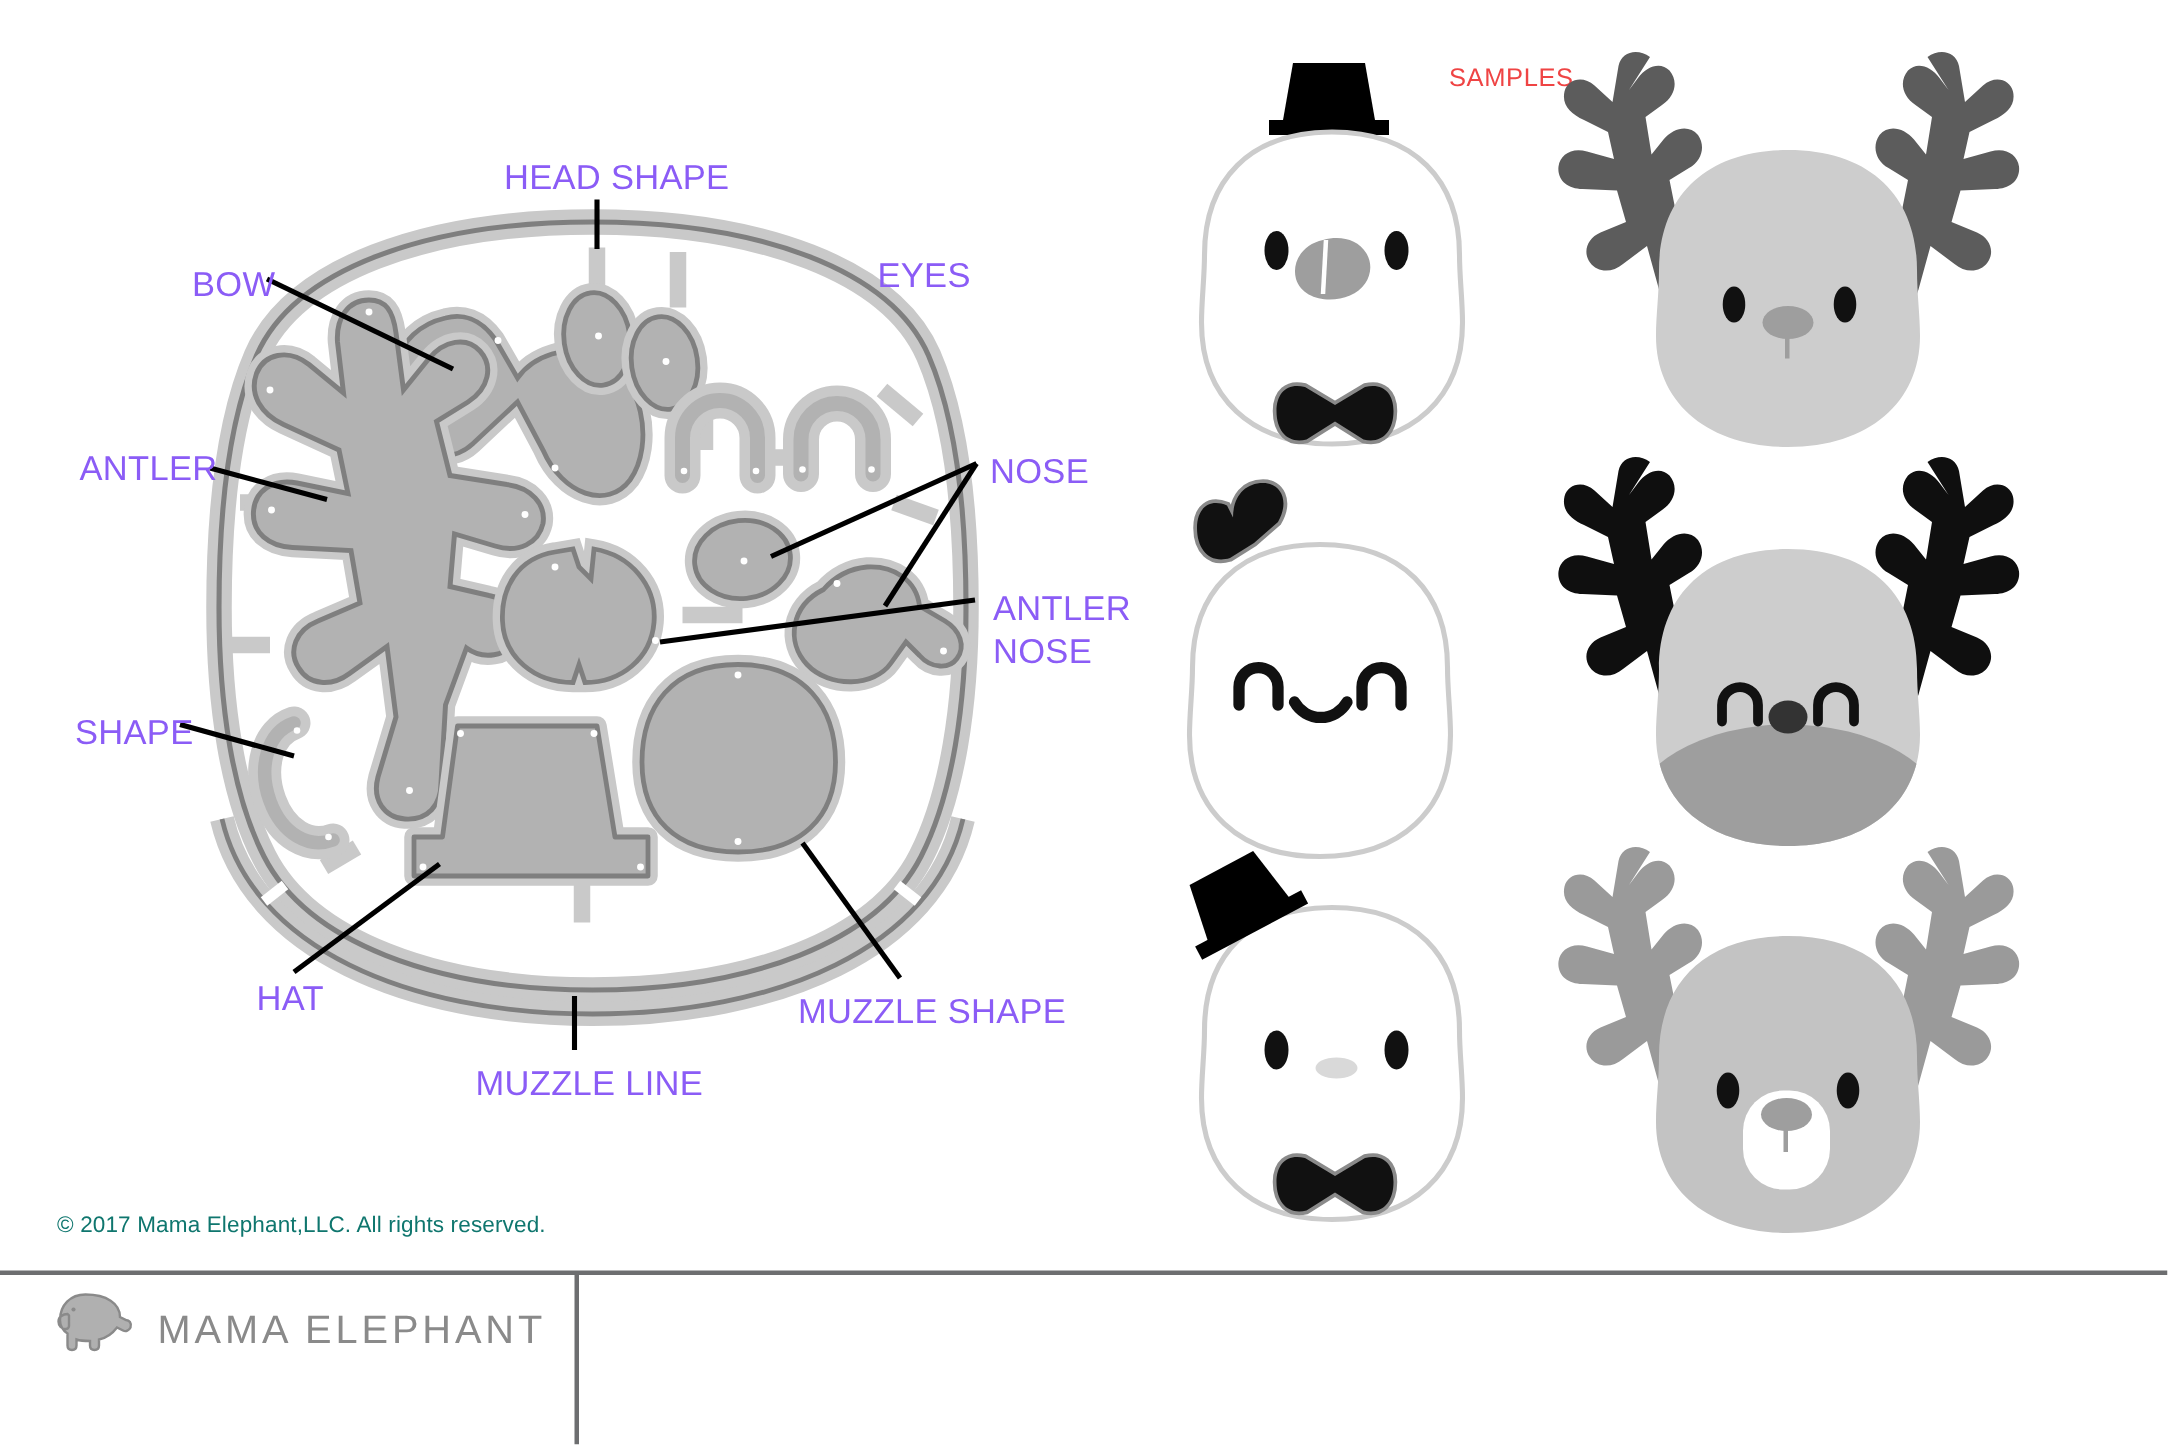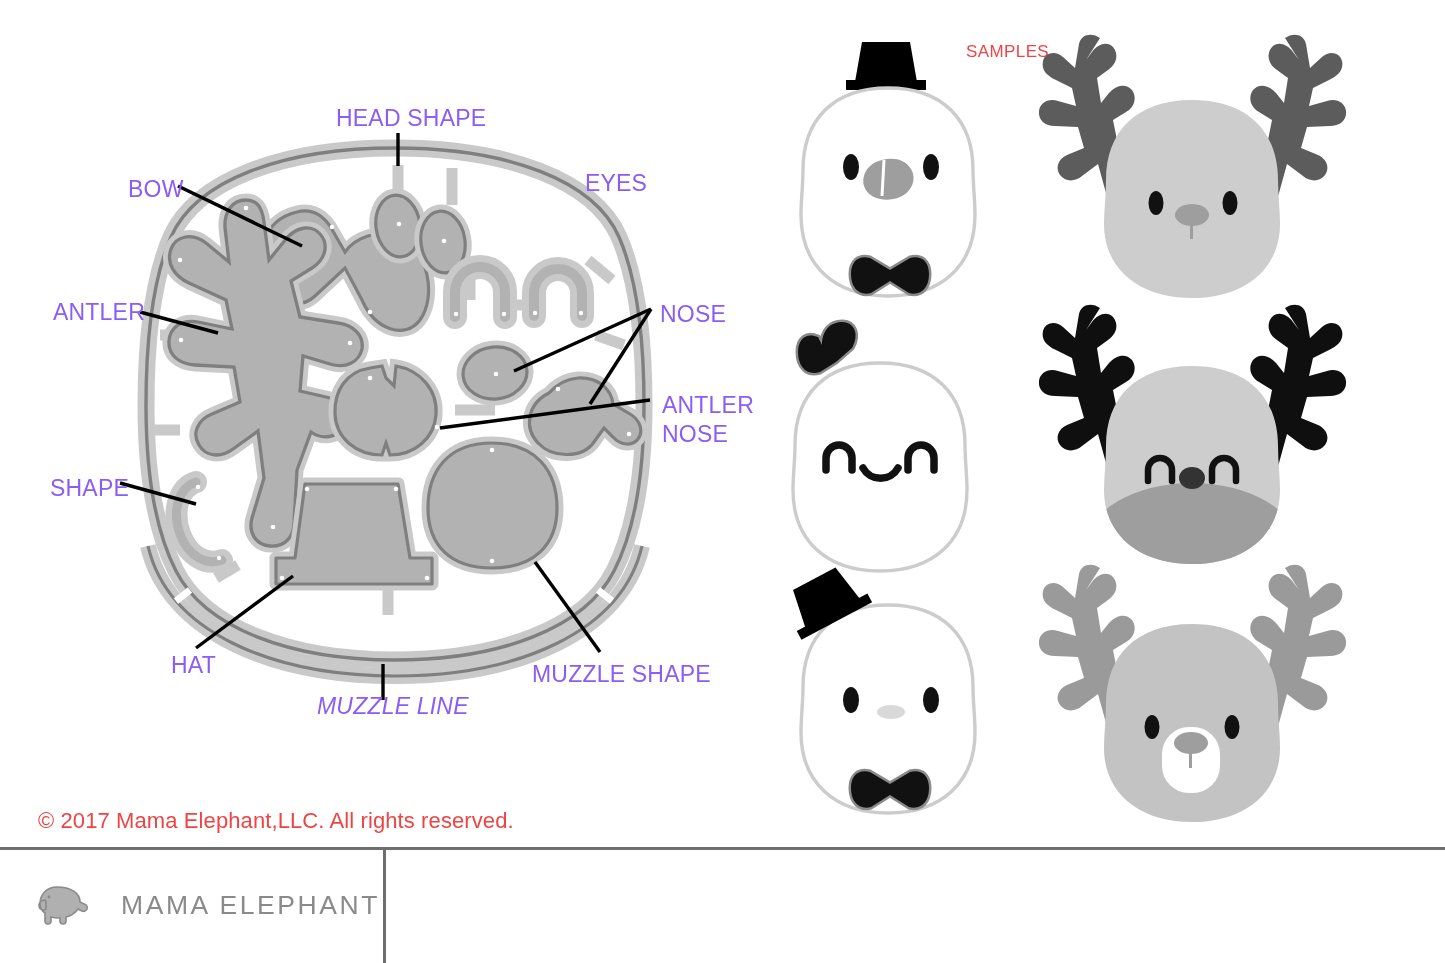--- a/index.html
+++ b/index.html
@@ -28,43 +28,43 @@
     position: absolute;
     left: 770px; top: 0;
     width: 675px; height: 830px;
   }
   svg { display: block; overflow: visible; }
 
   .copyright {
     position: absolute;
     left: 38px;
     top: 808px;
-    font-size: 22px;
-    color: #ef4444;
+    font-size: 15px;
+    color: #0f766e;
     letter-spacing: 0.1px;
     white-space: nowrap;
   }
   .hr-top {
     position: absolute;
     left: 0; top: 847px;
     width: 1445px; height: 3px;
     background: #6d6e70;
   }
   .v-div {
     position: absolute;
     left: 383px; top: 850px;
     width: 3px; height: 113px;
     background: #6d6e70;
   }
   .brand {
     position: absolute;
-    left: 37px; top: 884px;
+    left: 37px; top: 860px;
     display: flex;
-    align-items: center;
-    gap: 26px;
+    align-items: flex-end;
+    gap: 10px;
   }
   .brand-text {
     font-size: 26.5px;
     letter-spacing: 2.6px;
     color: #8a8a8a;
     font-weight: 300;
     font-family: "Liberation Sans", sans-serif;
   }
   .footer-title {
     position: absolute;
@@ -403,21 +403,21 @@
   <div class="lbl" style="left:585px; top:169px;">EYES</div>
   <div class="lbl" style="left:53px;  top:298px;">ANTLER</div>
   <div class="lbl" style="left:660px; top:300px;">NOSE</div>
   <div class="lbl" style="left:662px; top:391px;">
     <span>ANTLER</span><br>
     <span>NOSE</span>
   </div>
   <div class="lbl" style="left:50px;  top:474px;">SHAPE</div>
   <div class="lbl" style="left:155px; top:651px;margin-left:16px;">HAT</div>
   <div class="lbl" style="left:532px; top:660px;">MUZZLE SHAPE</div>
-  <div class="lbl" style="left:317px; top:692px;font-style:italic;">MUZZLE LINE</div>
+  <div class="lbl" style="left:317px; top:708px;">MUZZLE LINE</div>
 
   <div class="samples-label">SAMPLES</div>
 
   <div class="samples-area">
     <svg width="675" height="830" viewBox="0 0 675 830">
 
       <g>
 
         <g>
           <path d="M92 42 L 140 42 L 147 82 L 85 82 Z" fill="#000000"></path>

